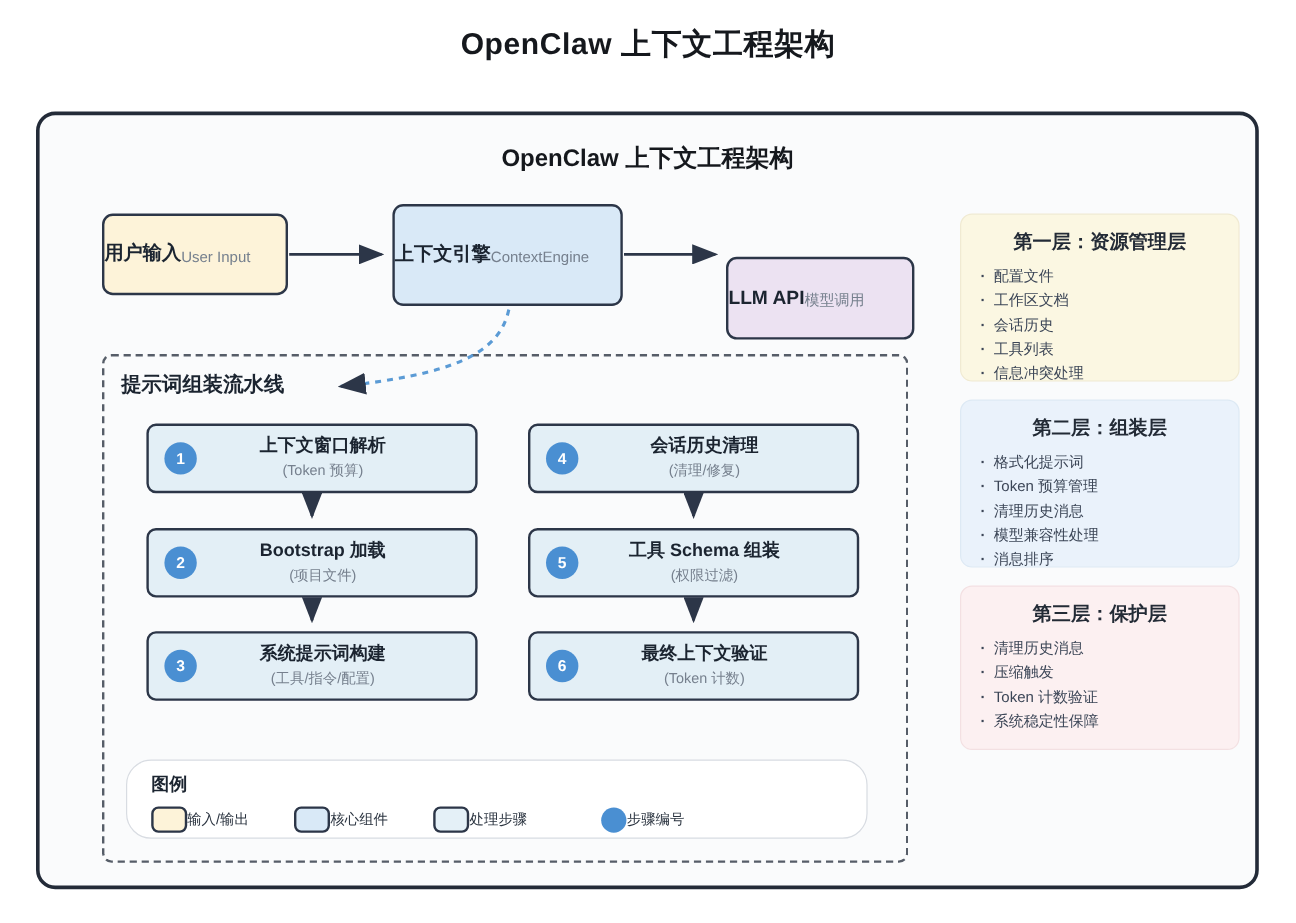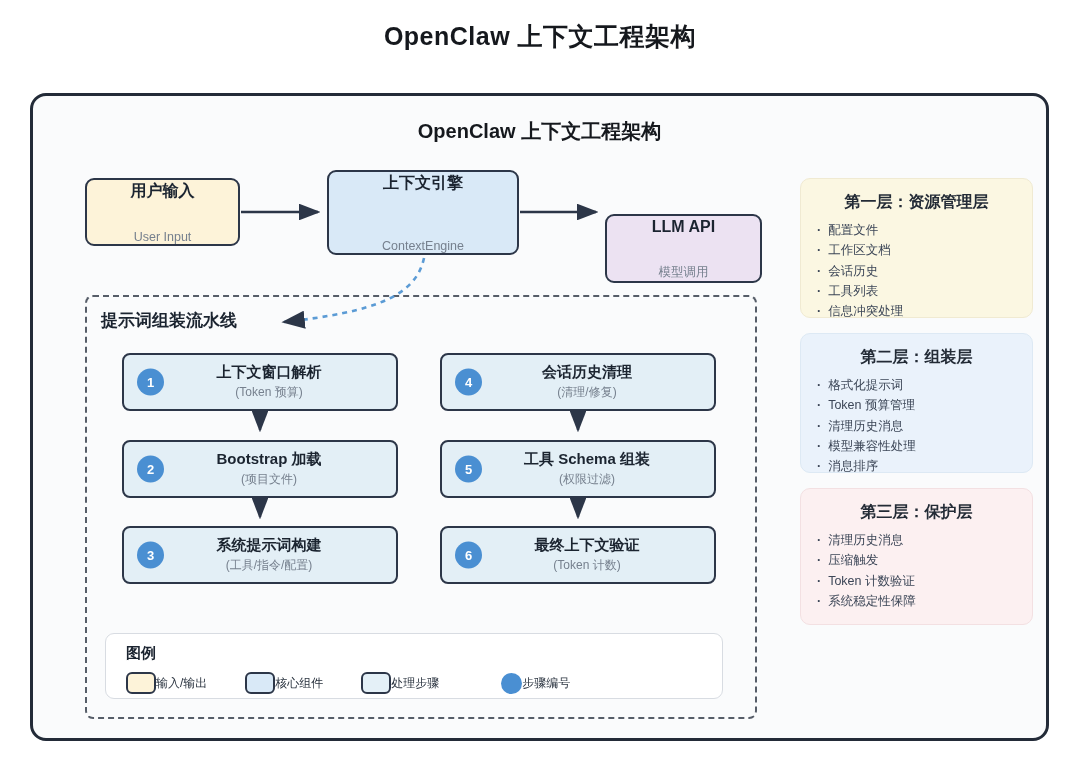--- a/index.html
+++ b/index.html
@@ -16,21 +16,21 @@
     position:absolute;left:30px;top:93px;width:1013px;height:642px;
     background:#fafbfc;border:3px solid #232b38;border-radius:16px;
   }
   .frame-title{
     position:absolute;top:22px;left:0;width:100%;text-align:center;
     font-size:20px;font-weight:bold;color:#15181d;
   }
   
   .fbox{
     position:absolute;border:2.5px solid #2c3648;border-radius:9px;
-    display:flex;flex-direction:column;align-items:center;justify-content:space-between;
+    display:flex;flex-direction:row;align-items:center;justify-content:flex-start;
     box-sizing:border-box;
   }
   .fbox .t{font-size:16px;font-weight:bold;color:#1b2430;line-height:1.35;}
   .fbox .s{font-size:12.5px;color:#76808e;margin-top:3px;}
   .box-user{left:52px;top:82px;width:155px;height:68px;background:#fdf3d9;}
   .box-engine{left:294px;top:74px;width:192px;height:85px;background:#d9e9f7;}
   .box-engine .t{font-size:16px;}
   .box-llm{left:572px;top:82px;width:157px;height:69px;background:#ece2f2;margin-top:36px;}
   
   .pipeline{
@@ -53,21 +53,21 @@
     display:flex;align-items:center;justify-content:center;
   }
   .step-text{text-align:center;padding-left:18px;}
   .step-title{font-size:15px;font-weight:bold;color:#1b2430;line-height:1.25;}
   .step-sub{font-size:12px;color:#76808e;margin-top:2px;}
   .s1{left:35px;top:56px;}  .s2{left:35px;top:143px;}  .s3{left:35px;top:229px;}
   .s4{left:353px;top:56px;} .s5{left:353px;top:143px;} .s6{left:353px;top:229px;}
   
   .legend{
     position:absolute;left:18px;top:336px;width:618px;height:66px;
-    background:#ffffff;border:1.5px solid #d8dce2;border-radius:9px;
+    background:#ffffff;border:1.5px solid #d8dce2;border-radius:21px;
     box-sizing:border-box;padding:10px 0 0 20px;
   }
   .legend-title{font-size:15px;font-weight:bold;color:#1b2430;}
   .legend-row{display:flex;align-items:center;margin-top:9px;gap:38px;}
   .legend-item{display:flex;align-items:center;}
   .legend-item .lbl{font-size:12px;color:#2b3440;}
   .swatch{width:30px;height:22px;border:2px solid #2c3648;border-radius:6px;box-sizing:border-box;}
   .sw-io{background:#fdf3d9;}
   .sw-core{background:#d9e9f7;}
   .sw-step{background:#e4f0f7;}

